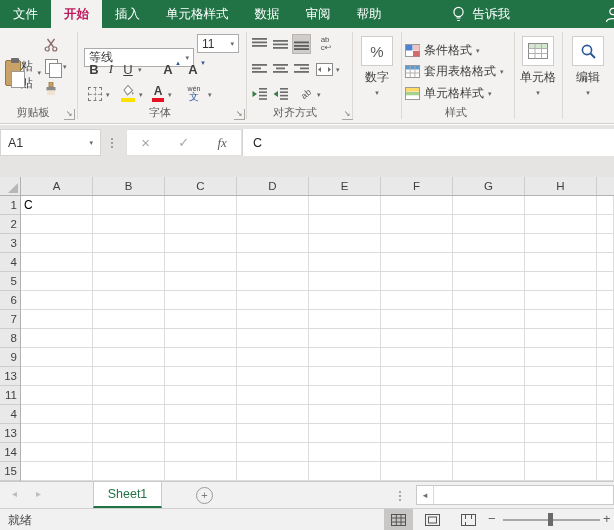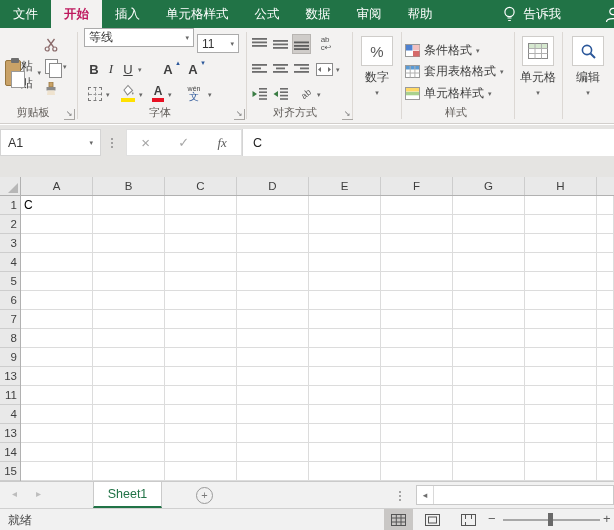--- a/index.html
+++ b/index.html
@@ -117,21 +117,20 @@
 </head>
 <body>
 
 <div id="app">
 
   <div class="tabbar">
     <div class="tab">文件</div>
     <div class="tab active">开始</div>
     <div class="tab">插入</div>
     <div class="tab">单元格样式</div>
-    <div class="tab">公式</div>
     <div class="tab">数据</div>
     <div class="tab">审阅</div>
     <div class="tab">帮助</div>
     <div class="tellme">
       <svg width="15" height="17" viewBox="0 0 15 17">
         <circle cx="7.5" cy="6" r="4.6" fill="none" stroke="#fff" stroke-width="1.2"></circle>
         <path d="M5.5 12 h4 M6.2 14.5 h2.6" stroke="#fff" stroke-width="1.2" fill="none"></path>
       </svg>
       <span>告诉我</span>
     </div>
@@ -166,21 +165,21 @@
       <svg width="14" height="15" viewBox="0 0 14 15">
         <rect x="5" y="0" width="4" height="5" fill="#c9a267" stroke="#97763f" stroke-width="0.8"></rect>
         <rect x="2.5" y="5" width="9" height="3.5" fill="#8a8a8a"></rect>
         <path d="M3.5 8.5 L3 13 L11 13 L10.5 8.5 Z" fill="#efe3cf" stroke="#b0a essentially" stroke-width="0"></path>
       </svg>
     </div>
     <div class="glabel" style="left:0;width:66px">剪贴板</div>
     <div class="launcher" style="left:64px">↘</div>
     <div class="gsep" style="left:77px"></div>
 
-    <div class="combo" style="left:84px;top:0;width:110px">
+    <div class="combo" style="left:84px;top:20px;width:110px">
       <span>等线</span>
       <span class="dd">▾</span>
     </div>
     <div class="combo" style="left:197px;top:6px;width:42px">
       <span>11</span>
       <span class="dd">▾</span>
     </div>
     <div class="rbtn" style="left:86px;top:31px;width:16px;height:20px">
       <span class="bold-b">B</span>
     </div>

